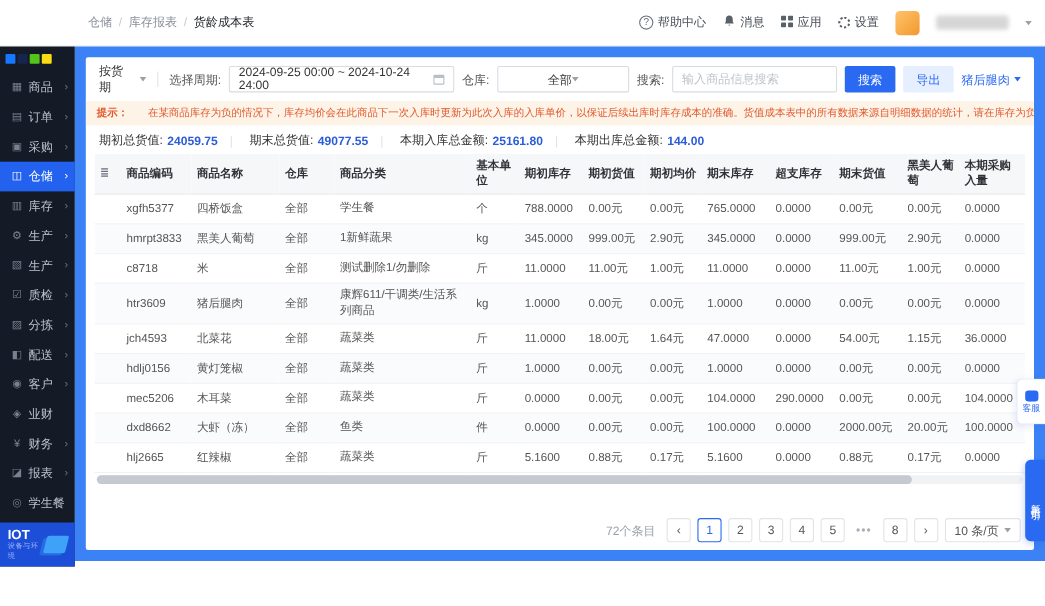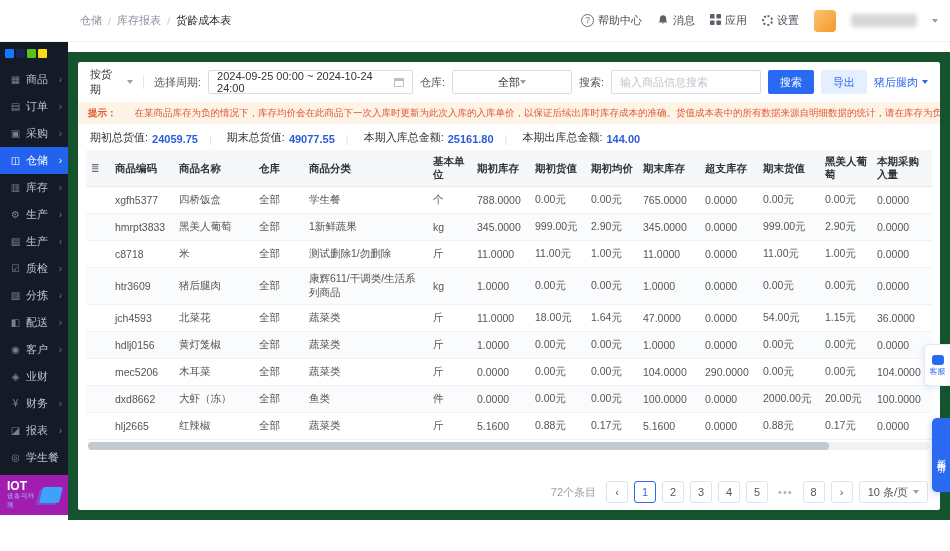--- a/index.html
+++ b/index.html
@@ -25,27 +25,27 @@
   .sidebar{position:absolute;left:0;top:42px;width:68px;height:473px;background:#141a26;display:flex;flex-direction:column;z-index:4}
   .side-logo{display:flex;gap:2px;padding:7px 4px 8px 5px}
   .side-logo i{width:9px;height:9px;display:block;border-radius:1px}
   .menu{flex:1}
   .mi{height:27px;display:flex;align-items:center;padding:0 6px 0 9px;color:#bcc3cf;font-size:11px;cursor:pointer}
   .mi .ic{width:13px;font-size:10px;color:#79818f;margin-right:4px;text-align:center}
   .mi .lb{flex:1;white-space:nowrap}
   .mi .ar{font-size:10px;color:#6b7280;line-height:1}
   .mi.active{background:#2262ef;color:#fff}
   .mi.active .ic,.mi.active .ar{color:#fff}
-  .side-foot{height:40px;background:#a21caf;display:flex;align-items:center;justify-content:space-between;padding:4px 7px}
+  .side-foot{height:40px;background:#1d4ed8;display:flex;align-items:center;justify-content:space-between;padding:4px 7px}
   .iot b{display:block;color:#fff;font-size:12px;line-height:12px}
   .iot span{display:block;color:#9db8ff;font-size:6.5px;letter-spacing:.5px}
   .flogo{width:20px;height:16px;background:#3da2f8;transform:skewX(-14deg);border-radius:2px;box-shadow:-3px 2px 0 rgba(61,162,248,.35)}
 
   
-  .main{position:absolute;left:68px;top:52px;width:882px;height:468px;background:#14532d;padding:10px;z-index:1}
+  .main{position:absolute;left:68px;top:42px;width:882px;height:468px;background:#3b82f6;padding:10px;z-index:1}
   .card{background:#fff;border-radius:2px;width:100%;height:100%;display:flex;flex-direction:column;overflow:hidden}
 
   .frow{height:40px;flex:0 0 40px;display:flex;align-items:center;gap:7px;padding:0 12px;font-size:11px}
   .seldrop{display:flex;align-items:center;gap:4px;cursor:pointer;color:#333}
   .vdiv{width:1px;height:14px;background:#e3e5e9;margin:0 3px}
   .lbl{color:#555;white-space:nowrap}
   .inputbox{border:1px solid #d9dce1;border-radius:2px;height:24px;display:flex;align-items:center;justify-content:center;padding:0 8px;background:#fff;color:#333;font-size:11px}
   .date{width:205px;cursor:pointer}
   .wh{width:120px;cursor:pointer}
   input.search{width:150px;border:1px solid #d9dce1;border-radius:2px;height:24px;padding:0 8px;font-size:11px;color:#333;outline:none}

